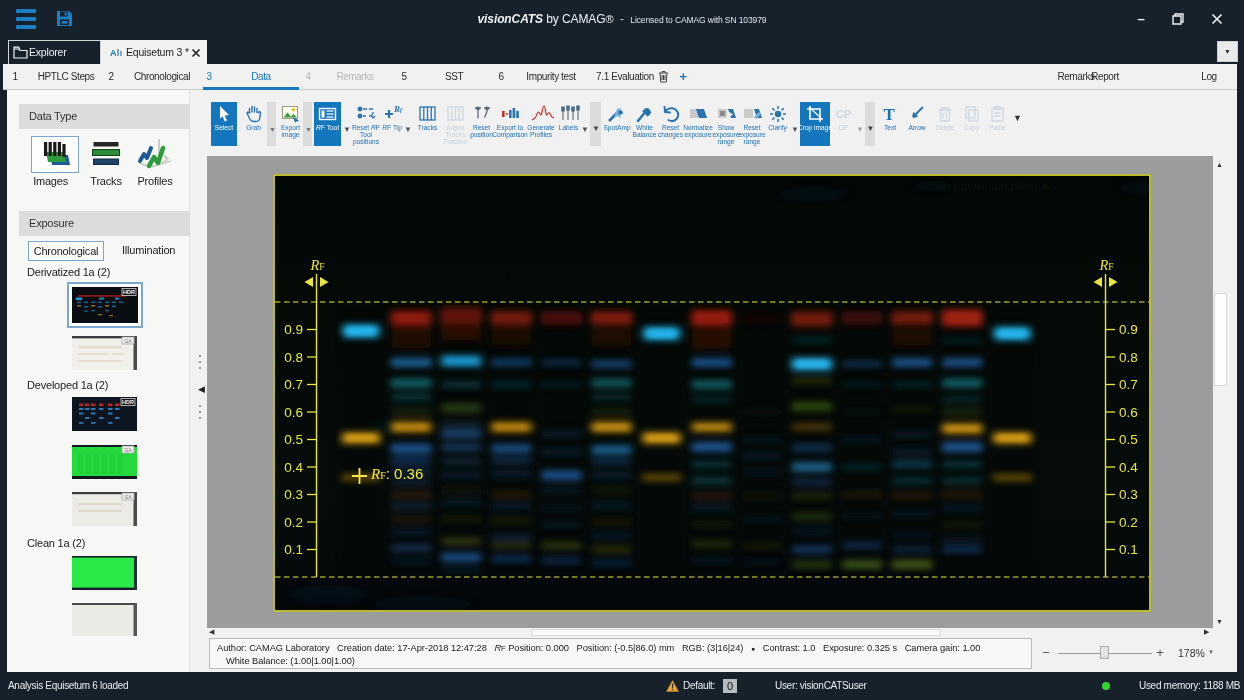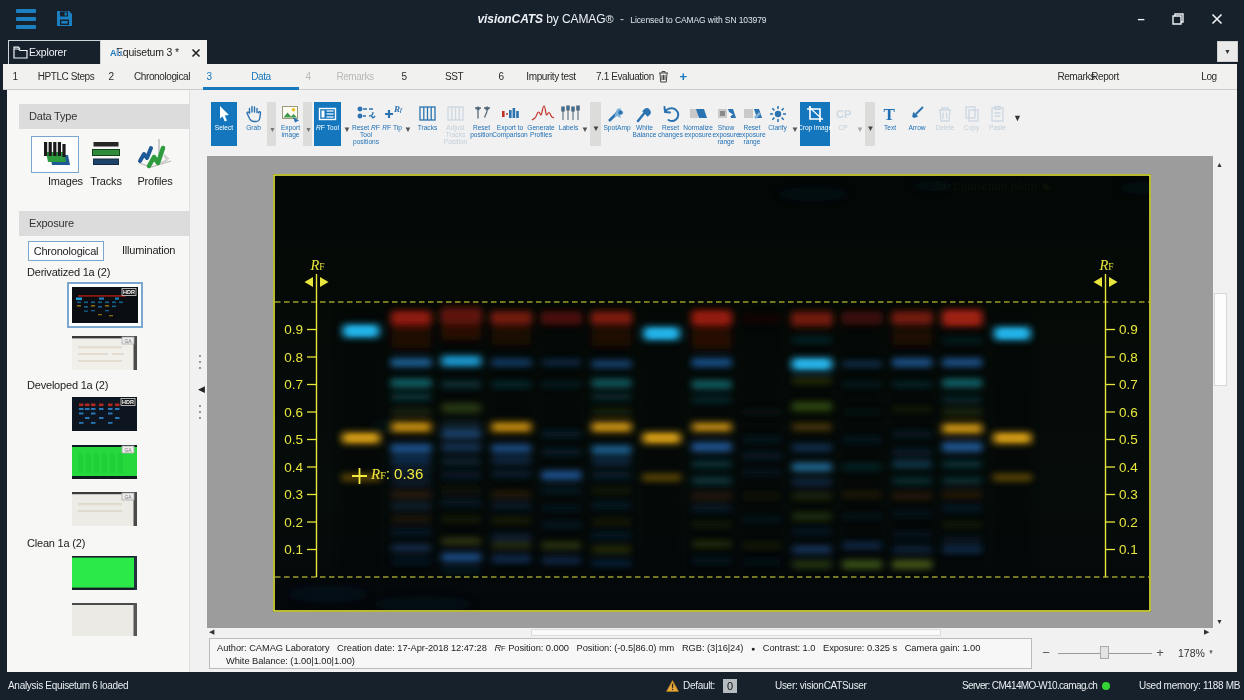--- a/index.html
+++ b/index.html
@@ -87,21 +87,21 @@
       <path d="M1 3 v9 h13 v-7.5 h-7 l-1.5-1.5 z M1 3 v-1.8 h4.5 l1.5 1.6" fill="none" stroke="#eef2f5" stroke-width="1.2"></path>
     </svg>
   <span style="margin-left:20px">Explorer</span>
 </div>
 <div id="tab-equi" class="abs">
   <svg style="position:absolute;left:9px;top:7px" width="13" height="11" viewBox="0 0 13 11">
       <text x="0" y="9" font-size="9" font-weight="bold" fill="#1778be" font-family="Liberation Sans">A</text>
       <rect x="7" y="2" width="2" height="7" fill="#7ba7cf"></rect>
       <rect x="10" y="4" width="2" height="5" fill="#7ba7cf"></rect>
     </svg>
-  <span style="margin-left:15px">Equisetum 3 *</span>
+  <span style="margin-left:25px">Equisetum 3 *</span>
   <svg style="position:absolute;left:90px;top:8px" width="10" height="10" viewBox="0 0 10 10">
       <path d="M1.5 1.5 l7 7 M8.5 1.5 l-7 7" stroke="#222" stroke-width="1.6"></path>
     </svg>
 </div>
 <div id="tabdrop" class="abs">▼</div>
 
 <div id="steps" class="abs">
   <span class="it" style="left:15px">1</span>
   <span class="it" style="left:66px">HPTLC Steps</span>
   <span class="it" style="left:111px">2</span>
@@ -137,21 +137,21 @@
   <polygon points="12,14 30,14 32,24 14,24" fill="#1f5a96"></polygon>
   <polygon points="8,11 26,11 28,21 10,21" fill="#2e9b3e"></polygon>
   <g fill="#1a1a1a">
     <rect x="6" y="1" width="3.2" height="14"></rect>
       <rect x="10.6" y="1" width="3.2" height="14"></rect>
       <rect x="15.2" y="1" width="3.2" height="14"></rect>
       <rect x="19.8" y="1" width="3.2" height="14"></rect>
       <rect x="24.4" y="3" width="3.2" height="13"></rect>
   </g>
 </svg>
-<div class="abs" style="left:48px;top:175px;width:48px;text-align:left;font-size:11px;letter-spacing:-0.2px;color:#222">Images</div>
+<div class="abs" style="left:20px;top:175px;width:48px;text-align:right;font-size:11px;letter-spacing:-0.2px;color:#222">Images</div>
 
 <svg class="abs" style="left:92px;top:141px" width="28" height="25" viewBox="0 0 28 25">
   <rect x="1.5" y="1" width="25" height="4.5" fill="#262626"></rect>
   <rect x="0.5" y="8.5" width="27" height="6" fill="#2e8b3a" stroke="#14441c" stroke-width="1"></rect>
   <rect x="1.5" y="18" width="25" height="5.5" fill="#1d4468" stroke="#122b42" stroke-width="1"></rect>
 </svg>
 <div class="abs" style="left:82px;top:175px;width:48px;text-align:center;font-size:11px;letter-spacing:-0.2px;color:#222">Tracks</div>
 
 <svg class="abs" style="left:137px;top:137px" width="36" height="34" viewBox="0 0 36 34">
   <path d="M2 26 L14 30 L34 24" fill="none" stroke="#bbb" stroke-width="1.2"></path>
@@ -835,16 +835,15 @@
 <div id="status" class="abs">
   <span class="it" style="left:8px">Analysis Equisetum 6 loaded</span>
   <svg class="abs" style="left:666px;top:8px" width="13" height="12" viewBox="0 0 13 12">
       <path d="M6.5 0.5 L12.5 11.5 H0.5 Z" fill="#e8a93a" stroke="#b97f14" stroke-width=".6"></path>
       <rect x="5.9" y="3.6" width="1.3" height="4.2" fill="#222"></rect>
       <rect x="5.9" y="8.8" width="1.3" height="1.3" fill="#222"></rect>
     </svg>
   <span class="it" style="left:683px">Default:</span>
   <span class="abs" style="left:723px;top:7px;width:14px;height:14px;background:#b6bcc0;color:#111;text-align:center;line-height:14px;font-size:11px">0</span>
   <span class="it" style="left:775px">User: visionCATSuser</span>
-  <span class="it" style="left:962px;letter-spacing:-0.65px">Server: CM414MO-W10.camag.ch</span>
   <span class="abs" style="left:1102px;top:10px;width:8px;height:8px;border-radius:50%;background:#35d435"></span>
   <span class="it" style="left:1139px">Used memory: 1188 MB</span>
 </div>
 
 </body></html>

